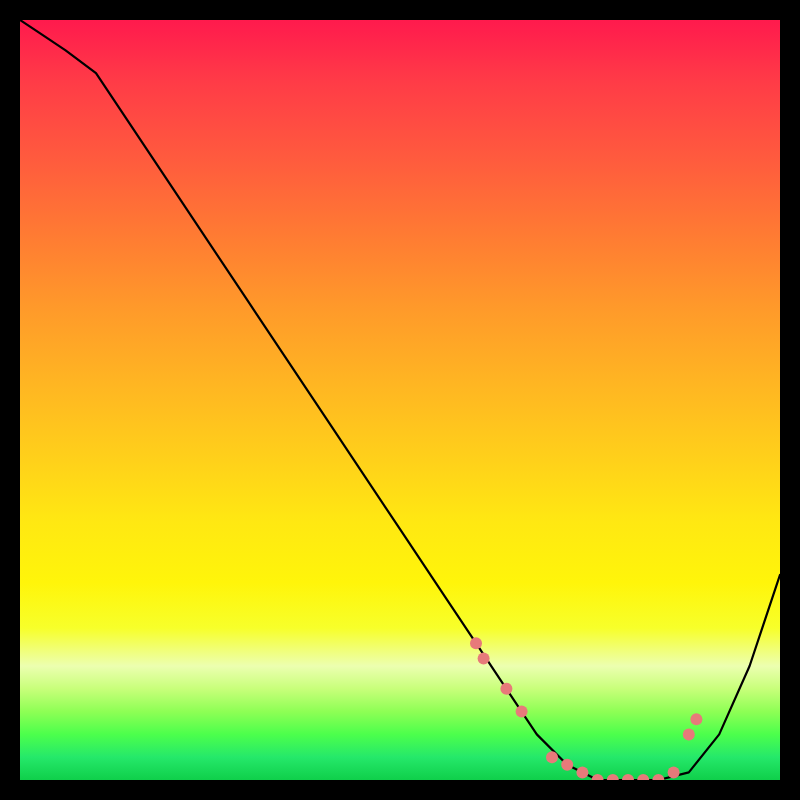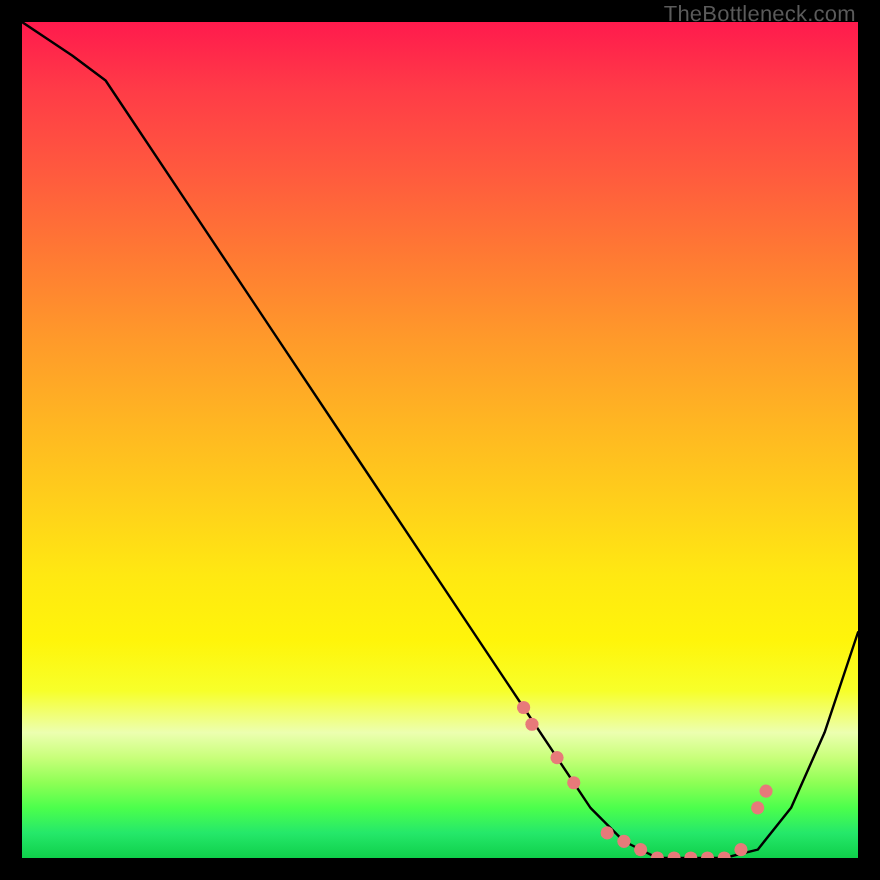--- a/index.html
+++ b/index.html
@@ -59,21 +59,20 @@
     top: 0;
     width: 760px;
     height: 760px;
   }
 </style>
 </head>
 <body>
 
 <div class="frame">
 
-  <div class="attribution">TheBottleneck.com</div>
 
   <div class="plot">
     <svg class="curve" viewBox="0 0 760 760" preserveAspectRatio="none">
       <path id="curve-path" d="M0.0 0.0 L22.8 15.2 L45.6 30.4 L76.0 53.2 L152.0 167.2 L228.0 281.2 L304.0 395.2 L380.0 509.2 L425.6 577.6 L456.0 623.2 L486.4 668.8 L516.8 714.4 L547.2 744.8 L577.6 760.0 L608.0 760.0 L638.4 760.0 L668.8 752.4 L699.2 714.4 L729.6 646.0 L760.0 554.8" fill="none" stroke="#000" stroke-width="2.2" stroke-linecap="round" stroke-linejoin="round"></path>
       <g id="marker-group">
           <circle cx="456.0" cy="623.2" r="6" fill="#e77a7a"></circle>
           <circle cx="463.6" cy="638.4" r="6" fill="#e77a7a"></circle>
           <circle cx="486.4" cy="668.8" r="6" fill="#e77a7a"></circle>
           <circle cx="501.6" cy="691.6" r="6" fill="#e77a7a"></circle>
           <circle cx="532.0" cy="737.2" r="6" fill="#e77a7a"></circle>

